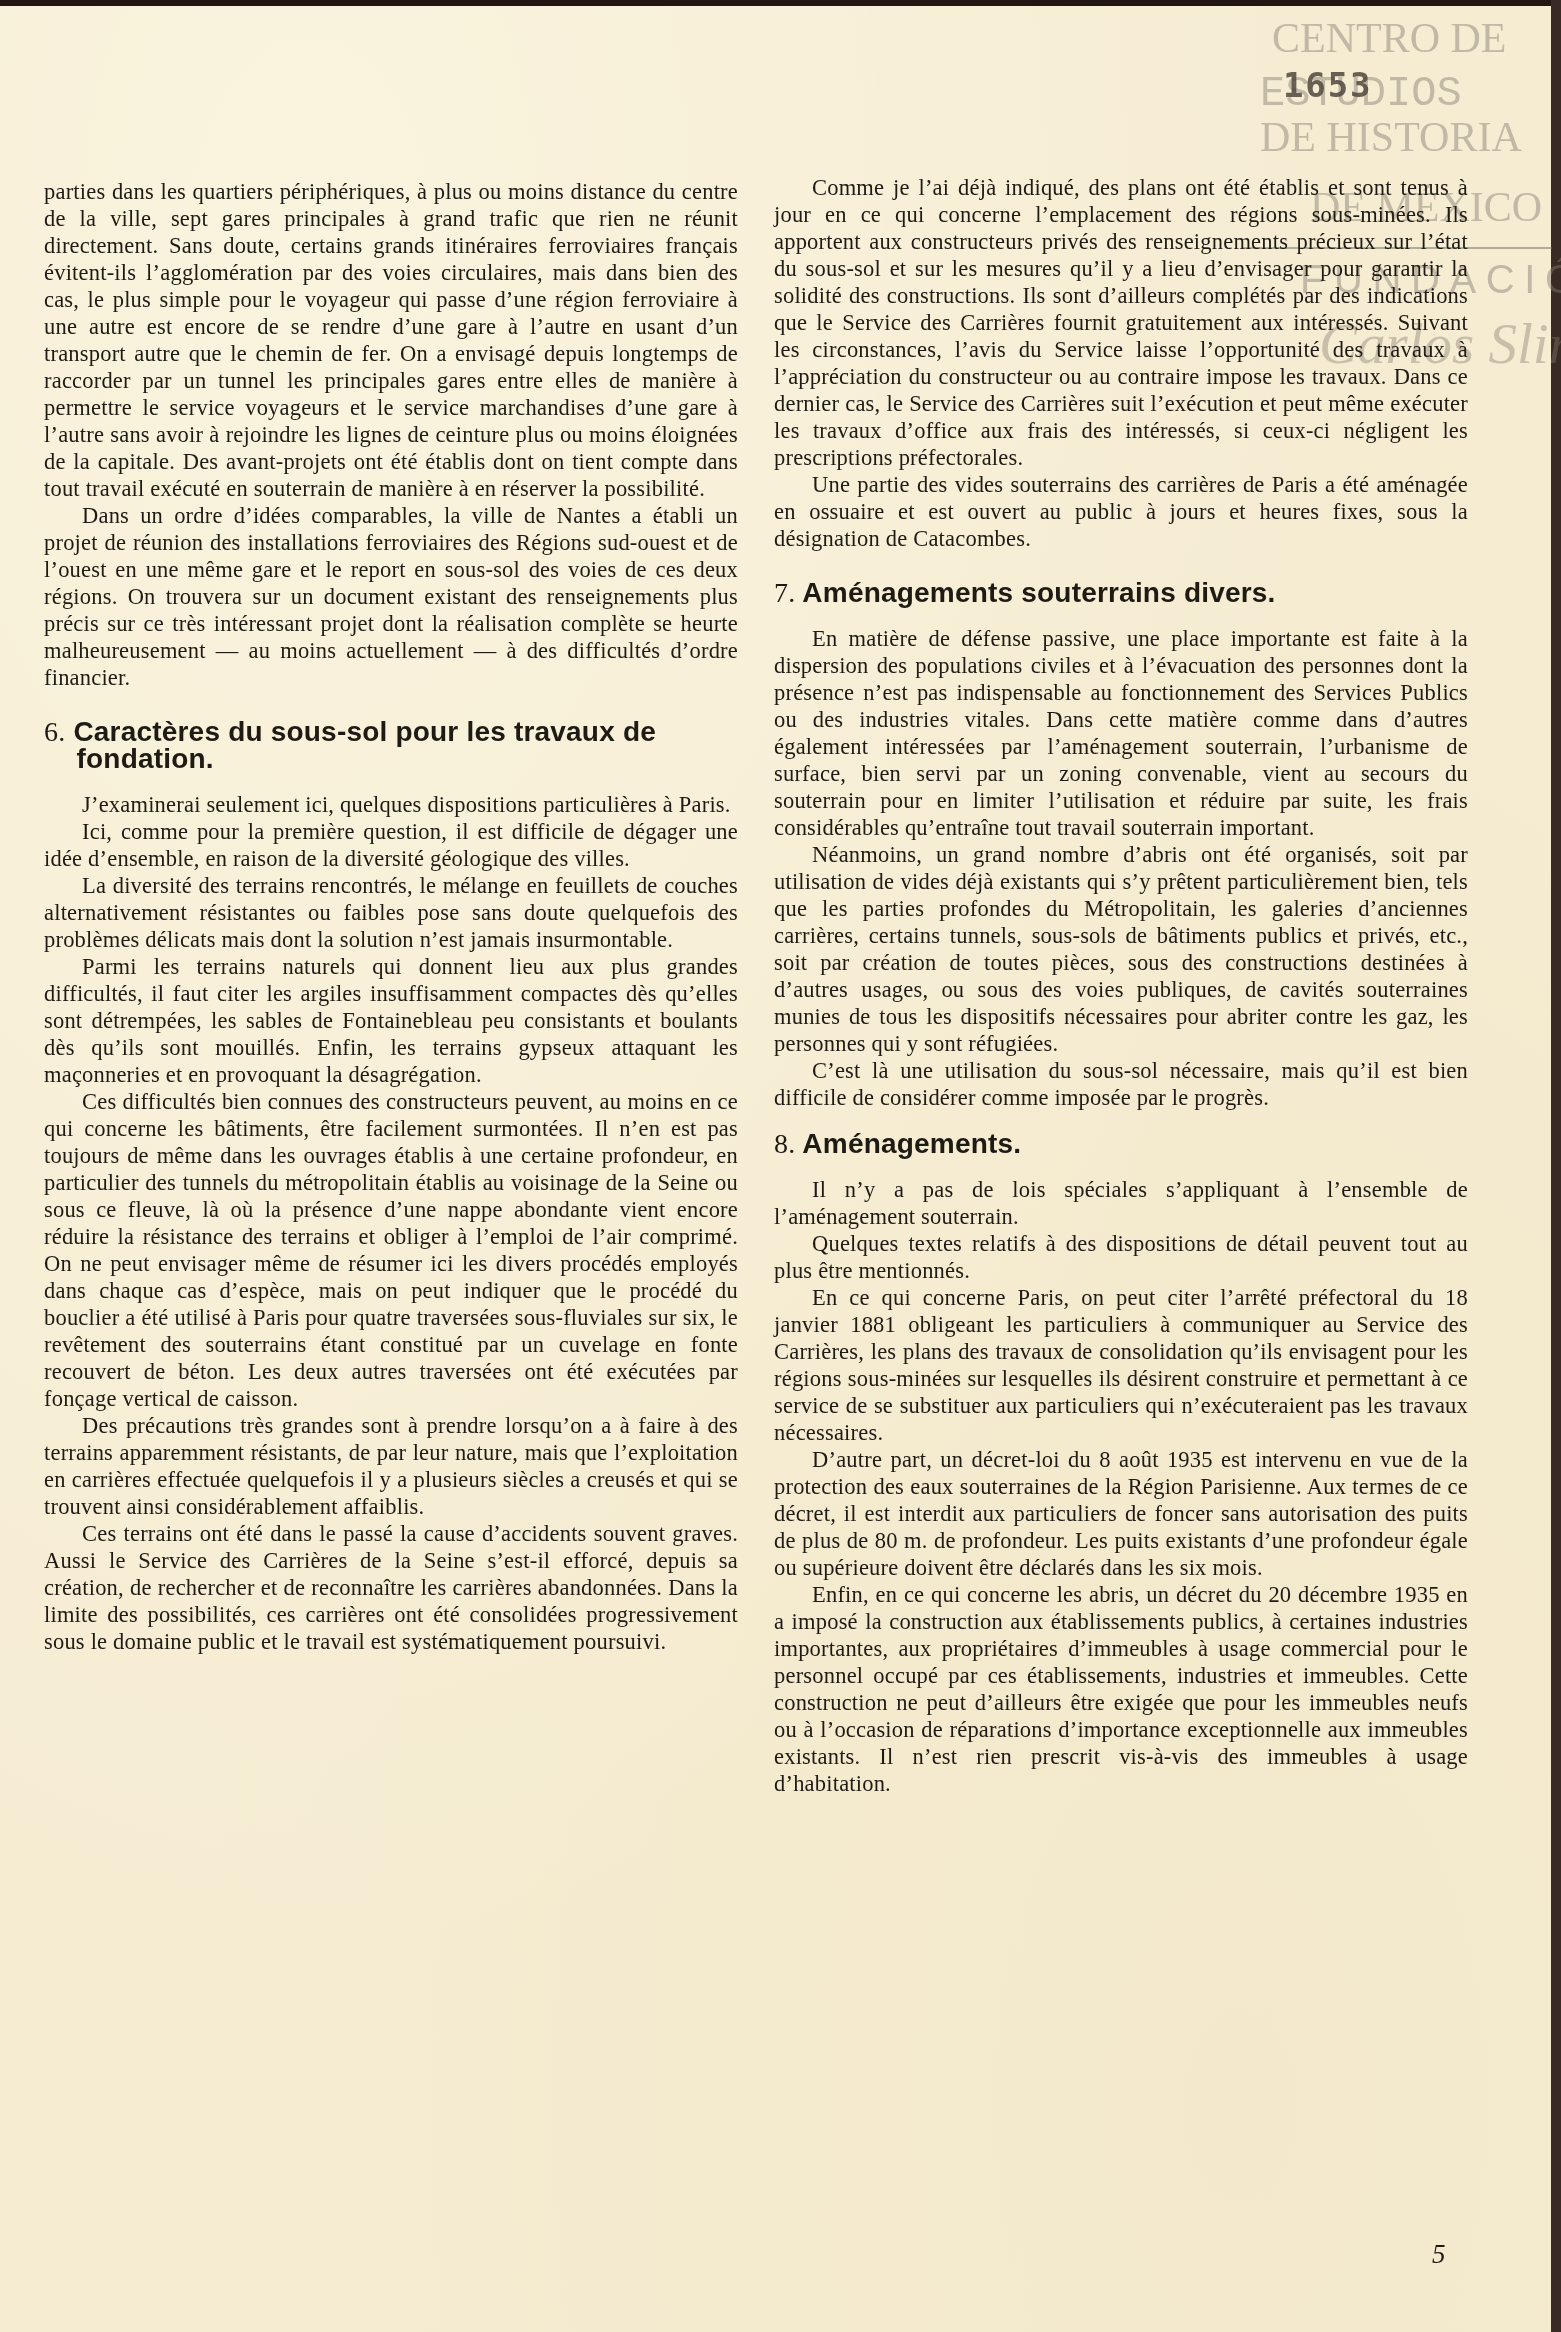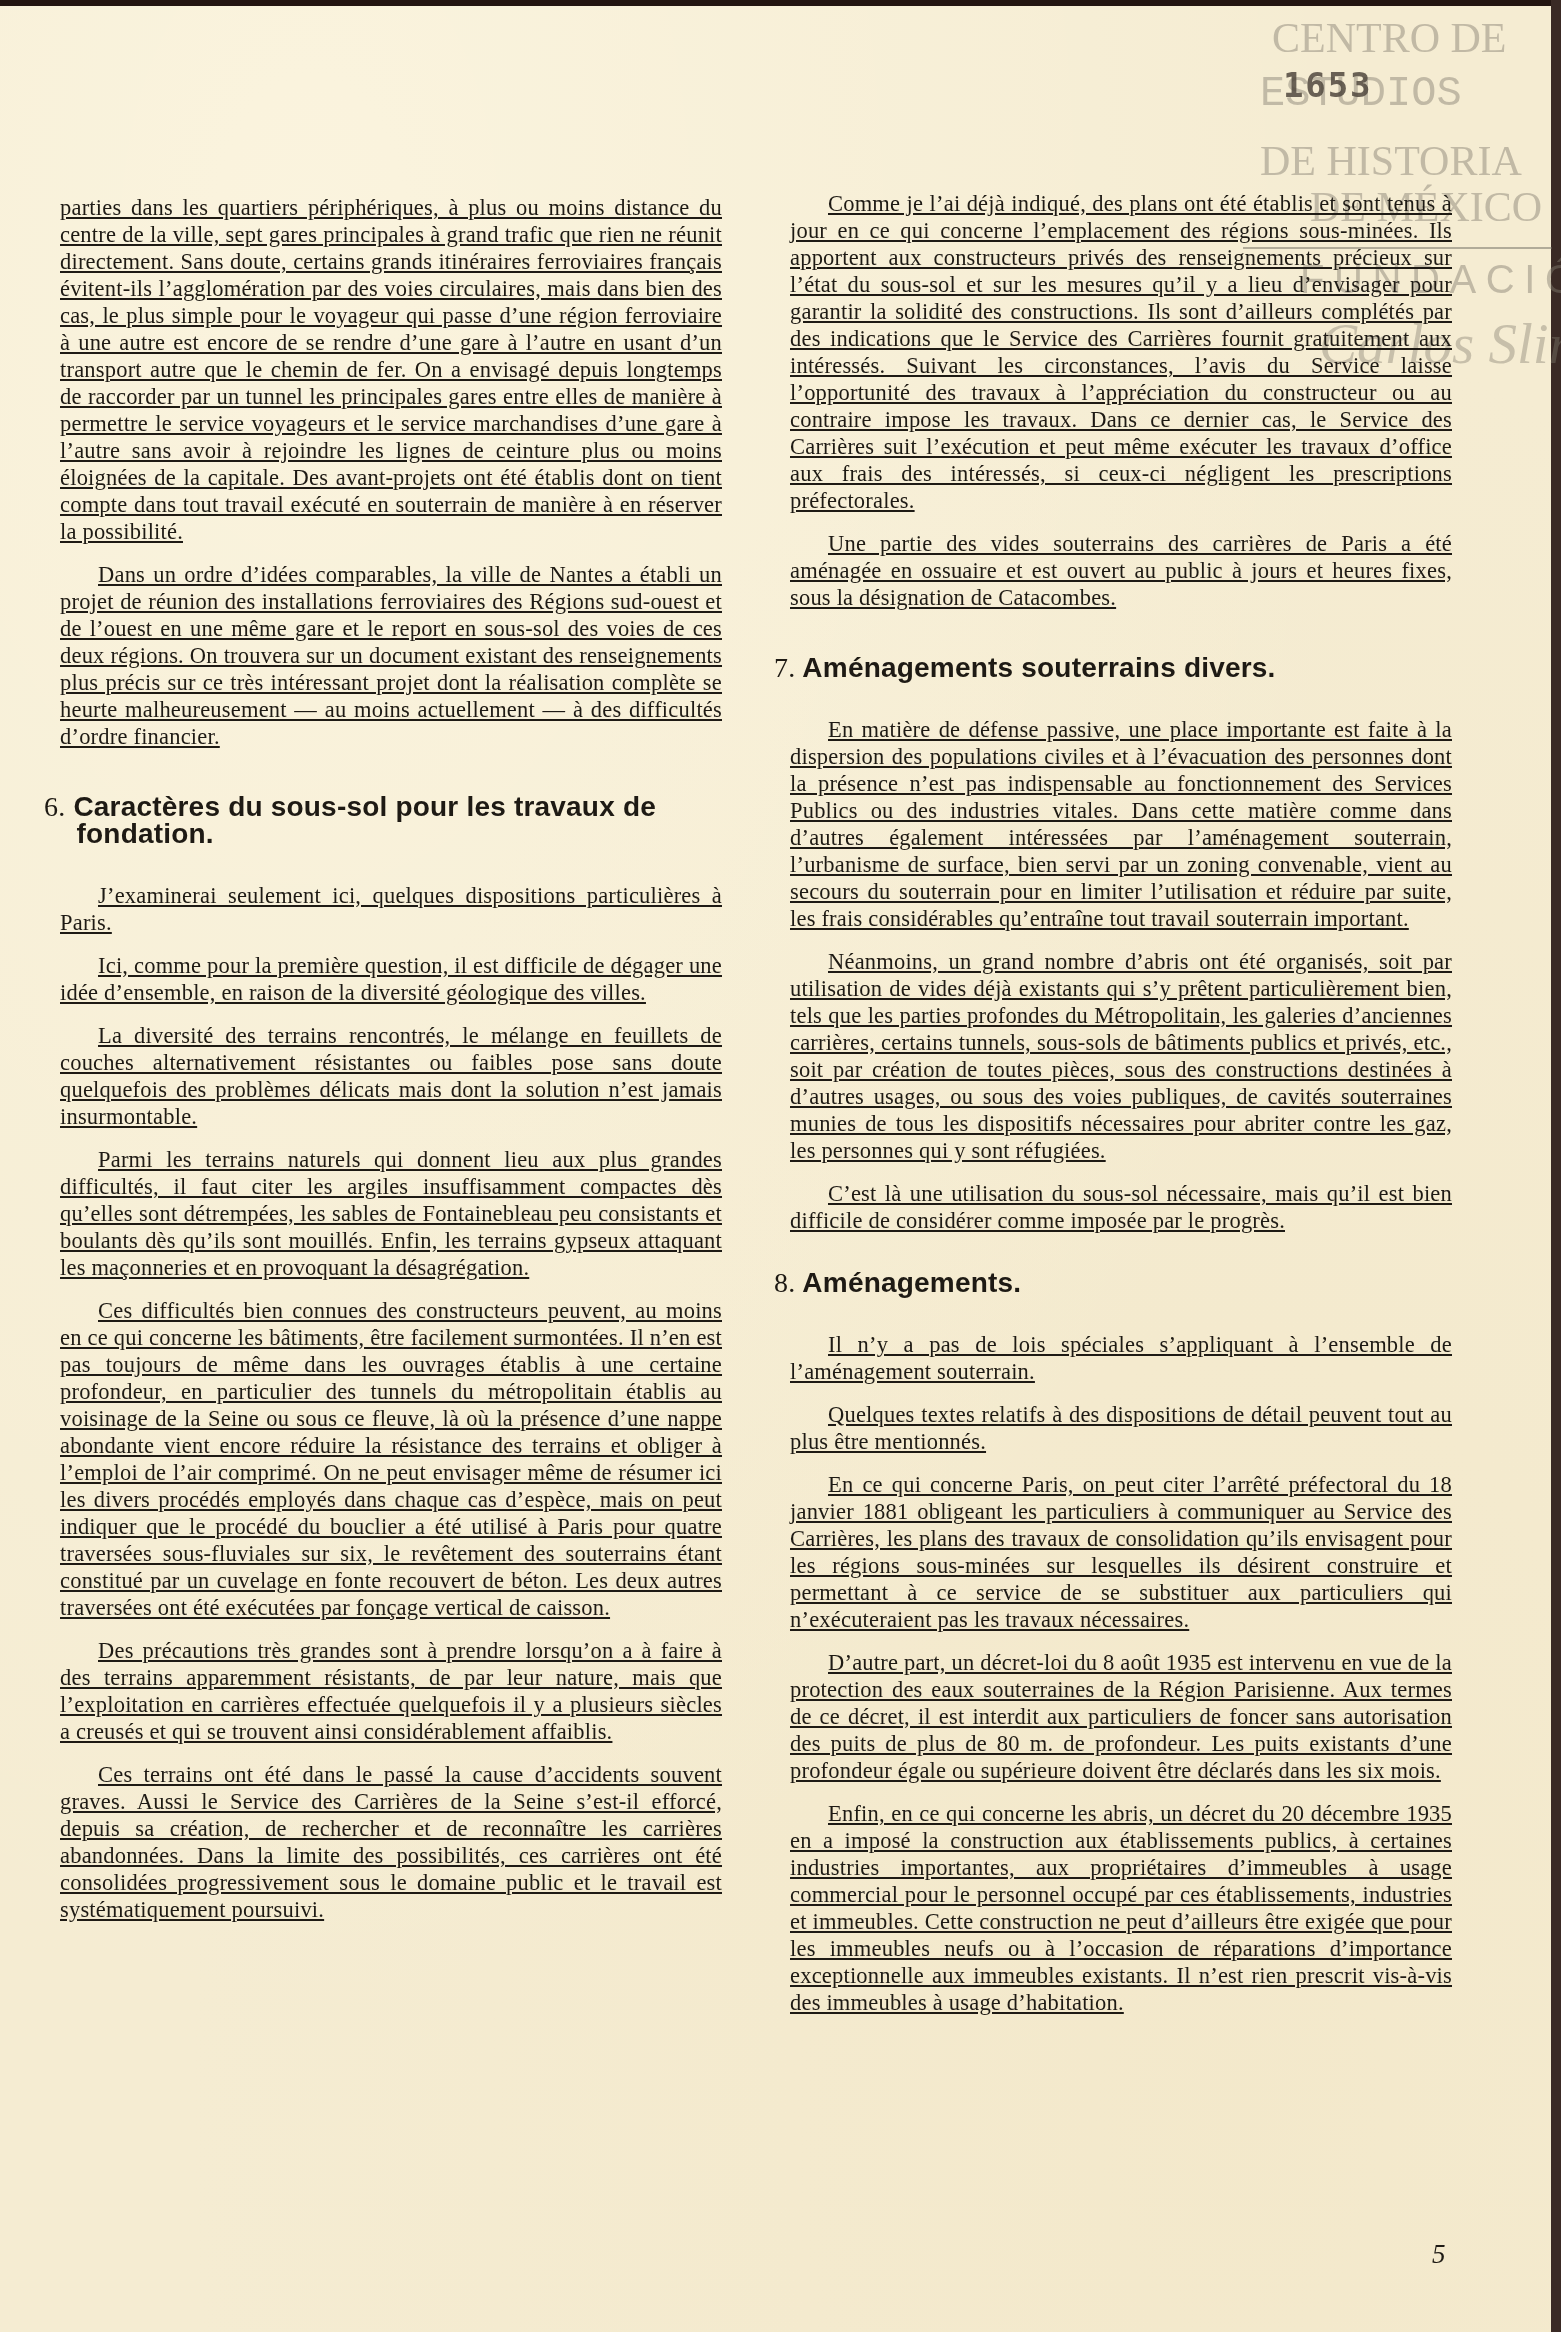--- a/index.html
+++ b/index.html
@@ -20,21 +20,21 @@
   .right-strip { position: absolute; right: 0; top: 0; width: 10.5px; height: 2332px; background: #3a2a25; }
 
   .col {
     position: absolute; top: 172px; width: 694px;
     font-family: "Liberation Serif", "DejaVu Serif", serif;
     font-size: 22.5px; line-height: 27px; letter-spacing: 0.2px;
     text-align: justify; hyphens: manual;
   }
   .col.left { left: 44px; }
   .col.right { left: 774px; top: 168px; }
-  .col p { margin: 16px; text-indent: 38px; text-decoration: underline; }
+  .col p { margin: 0; text-indent: 38px; }
   .col p.noindent { text-indent: 0; }
   .heading {
     margin: 0; font-family: "Liberation Sans", "DejaVu Sans", sans-serif;
     font-size: 28px; line-height: 27px; font-weight: bold;
     padding-left: 32.5px; text-indent: -32.5px; text-align: left;
   }
   .heading .num { font-weight: normal; font-family: "Liberation Serif", serif; }
   .gap-before-heading { height: 27px; }
   .gap-after-heading { height: 19px; }
 
@@ -50,21 +50,21 @@
     font-weight: bold;
   }
 
   .watermark { position: absolute; left: 1243px; top: 0; width: 315px; height: 401px; pointer-events: none; }
   .wm-line {
     position: absolute; font-family: "Liberation Serif", serif; color: rgba(130,125,110,0.45);
     font-size: 42px; line-height: 46px; white-space: nowrap;
   }
   .wm-1 { left: 29px; top: 9.6px; }
   .wm-2 { left: 17px; top: 65px; font-family: Liberation Mono, monospace; }
-  .wm-3 { left: 17px; top: 132px; }
+  .wm-3 { left: 17px; top: 108px; }
   .wm-4 { left: 67px; top: 178px; }
   .wm-rule { position: absolute; left: 0; top: 241px; width: 309px; height: 1.9px; background: rgba(110,105,95,0.5); }
   .wm-5 { left: 57px; top: 250px; font-family: "Liberation Sans", sans-serif; letter-spacing: 9.6px; font-size: 40px; }
   .wm-6 { left: 76px; top: 315px; font-style: italic; font-size: 57px; color: rgba(130,125,110,0.4); }
 </style>
 </head>
 <body>
 
 <div class="top-strip"></div>
 <div class="right-strip"></div>

